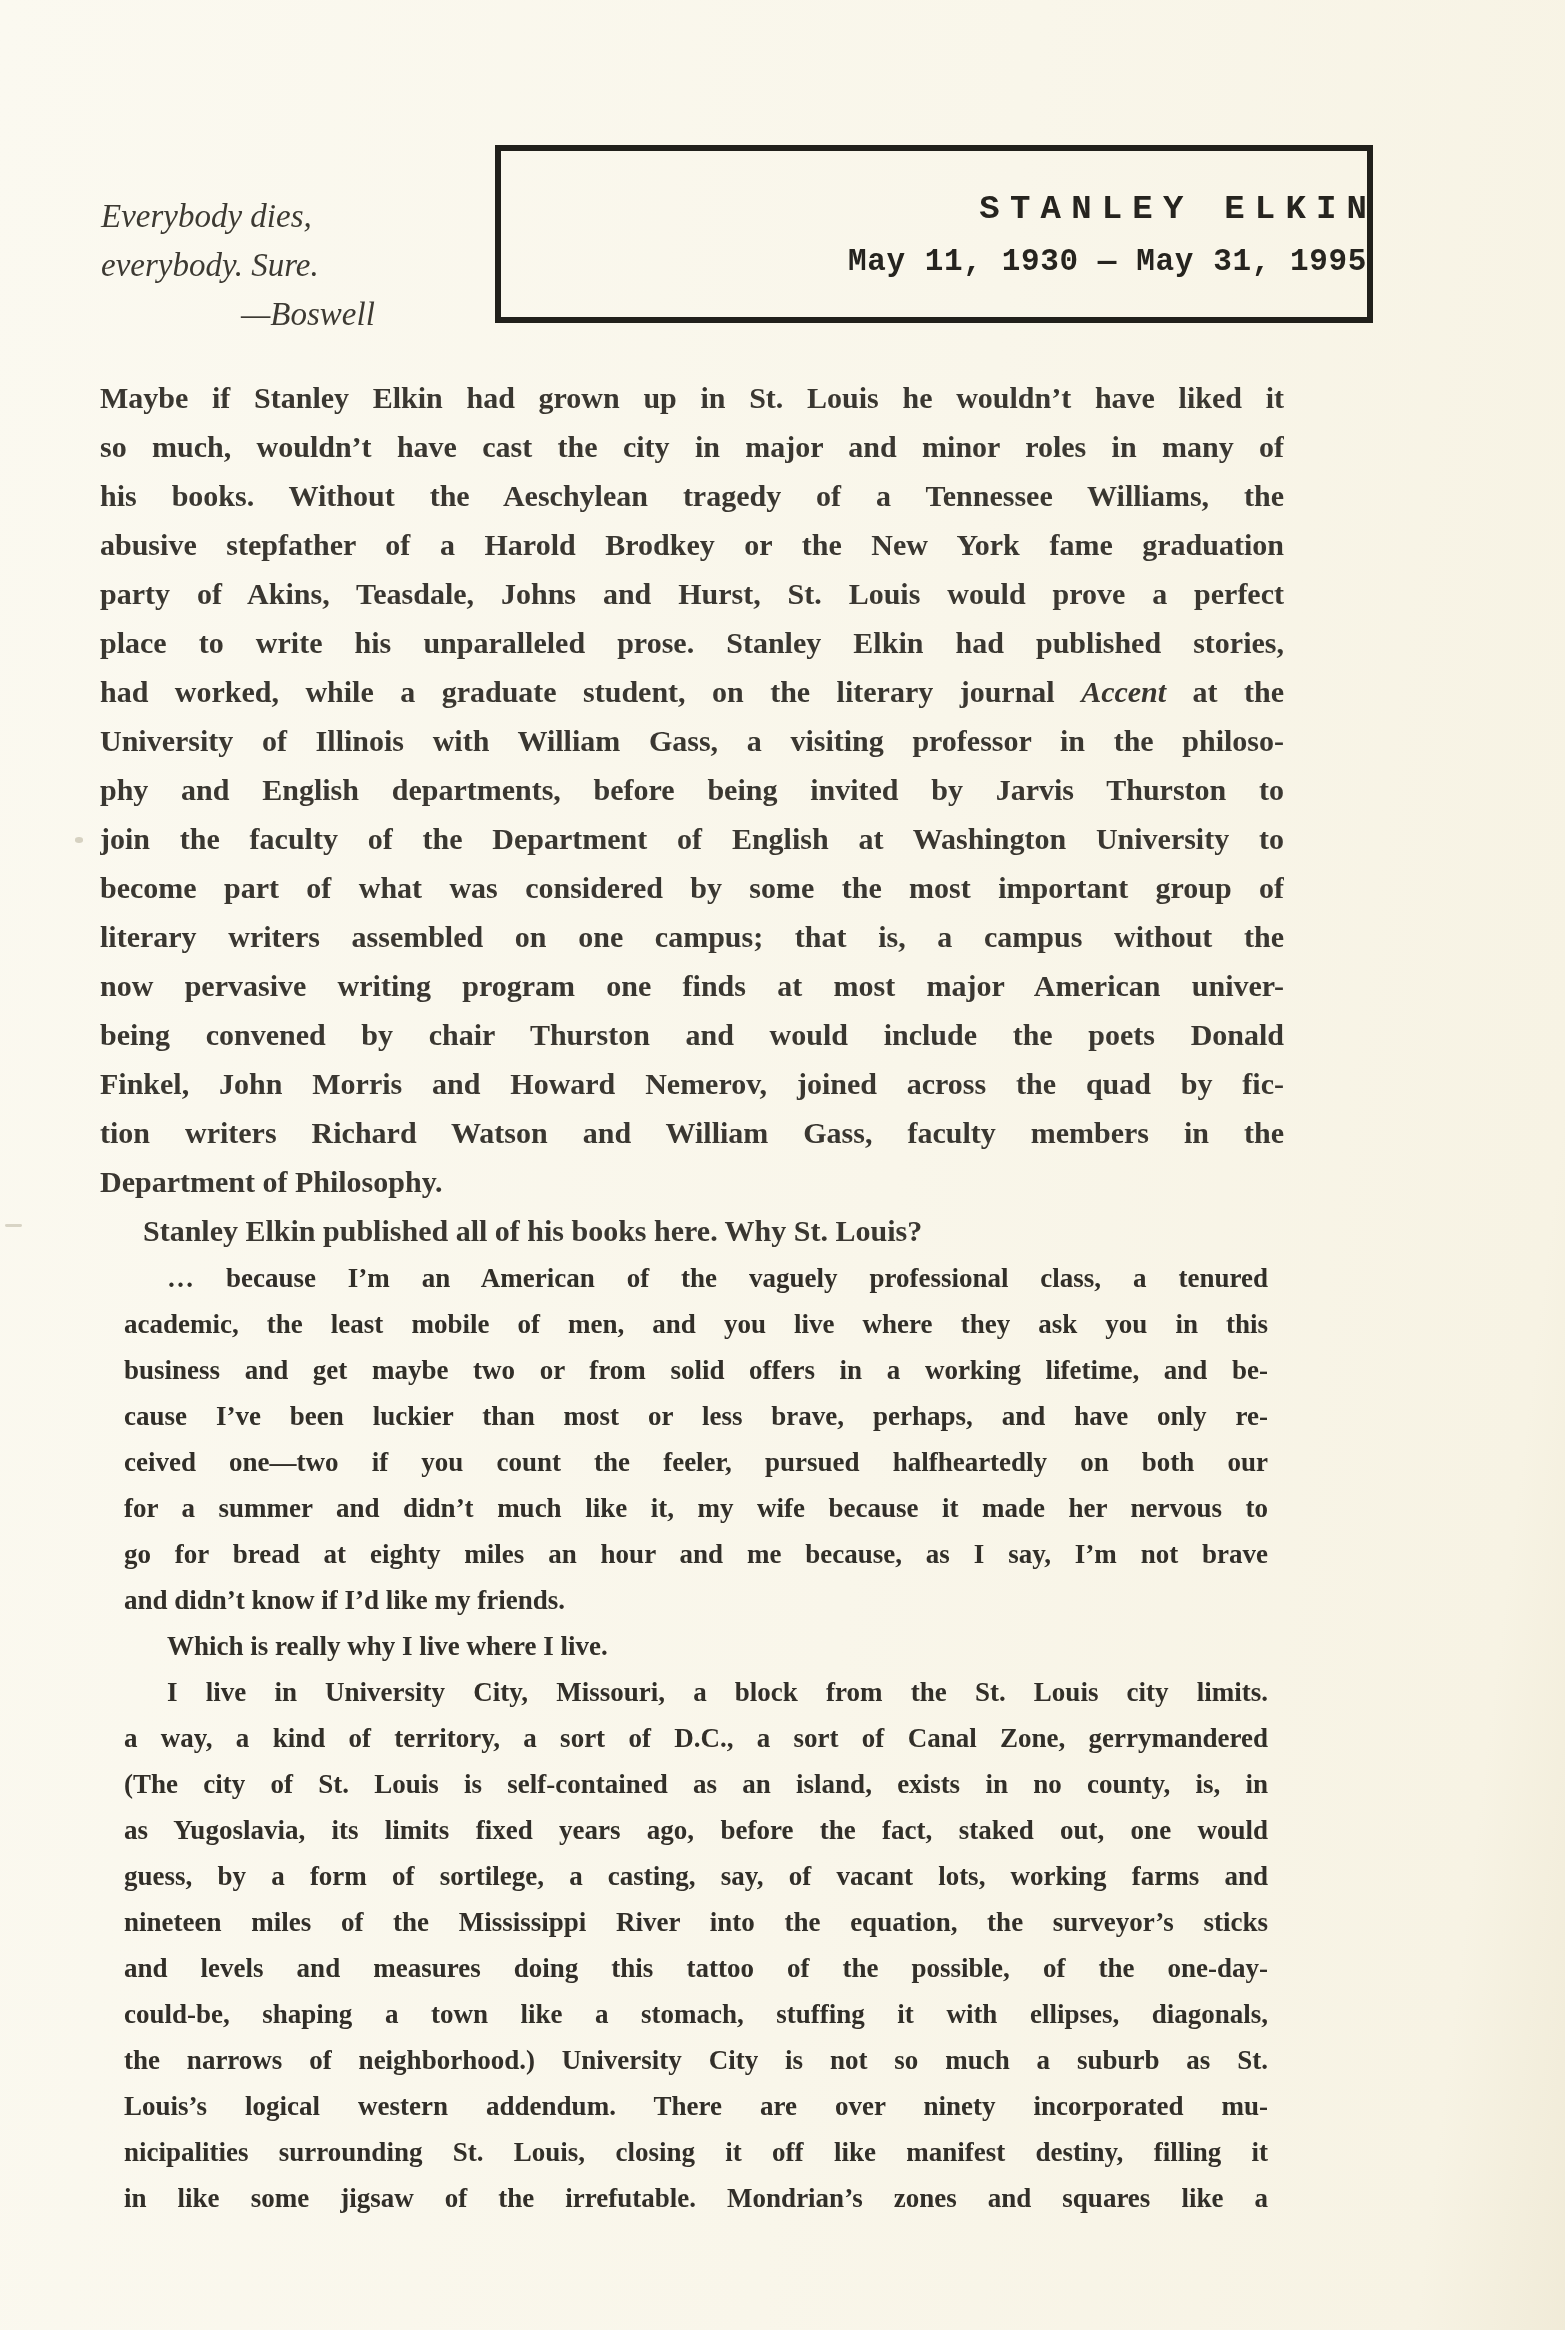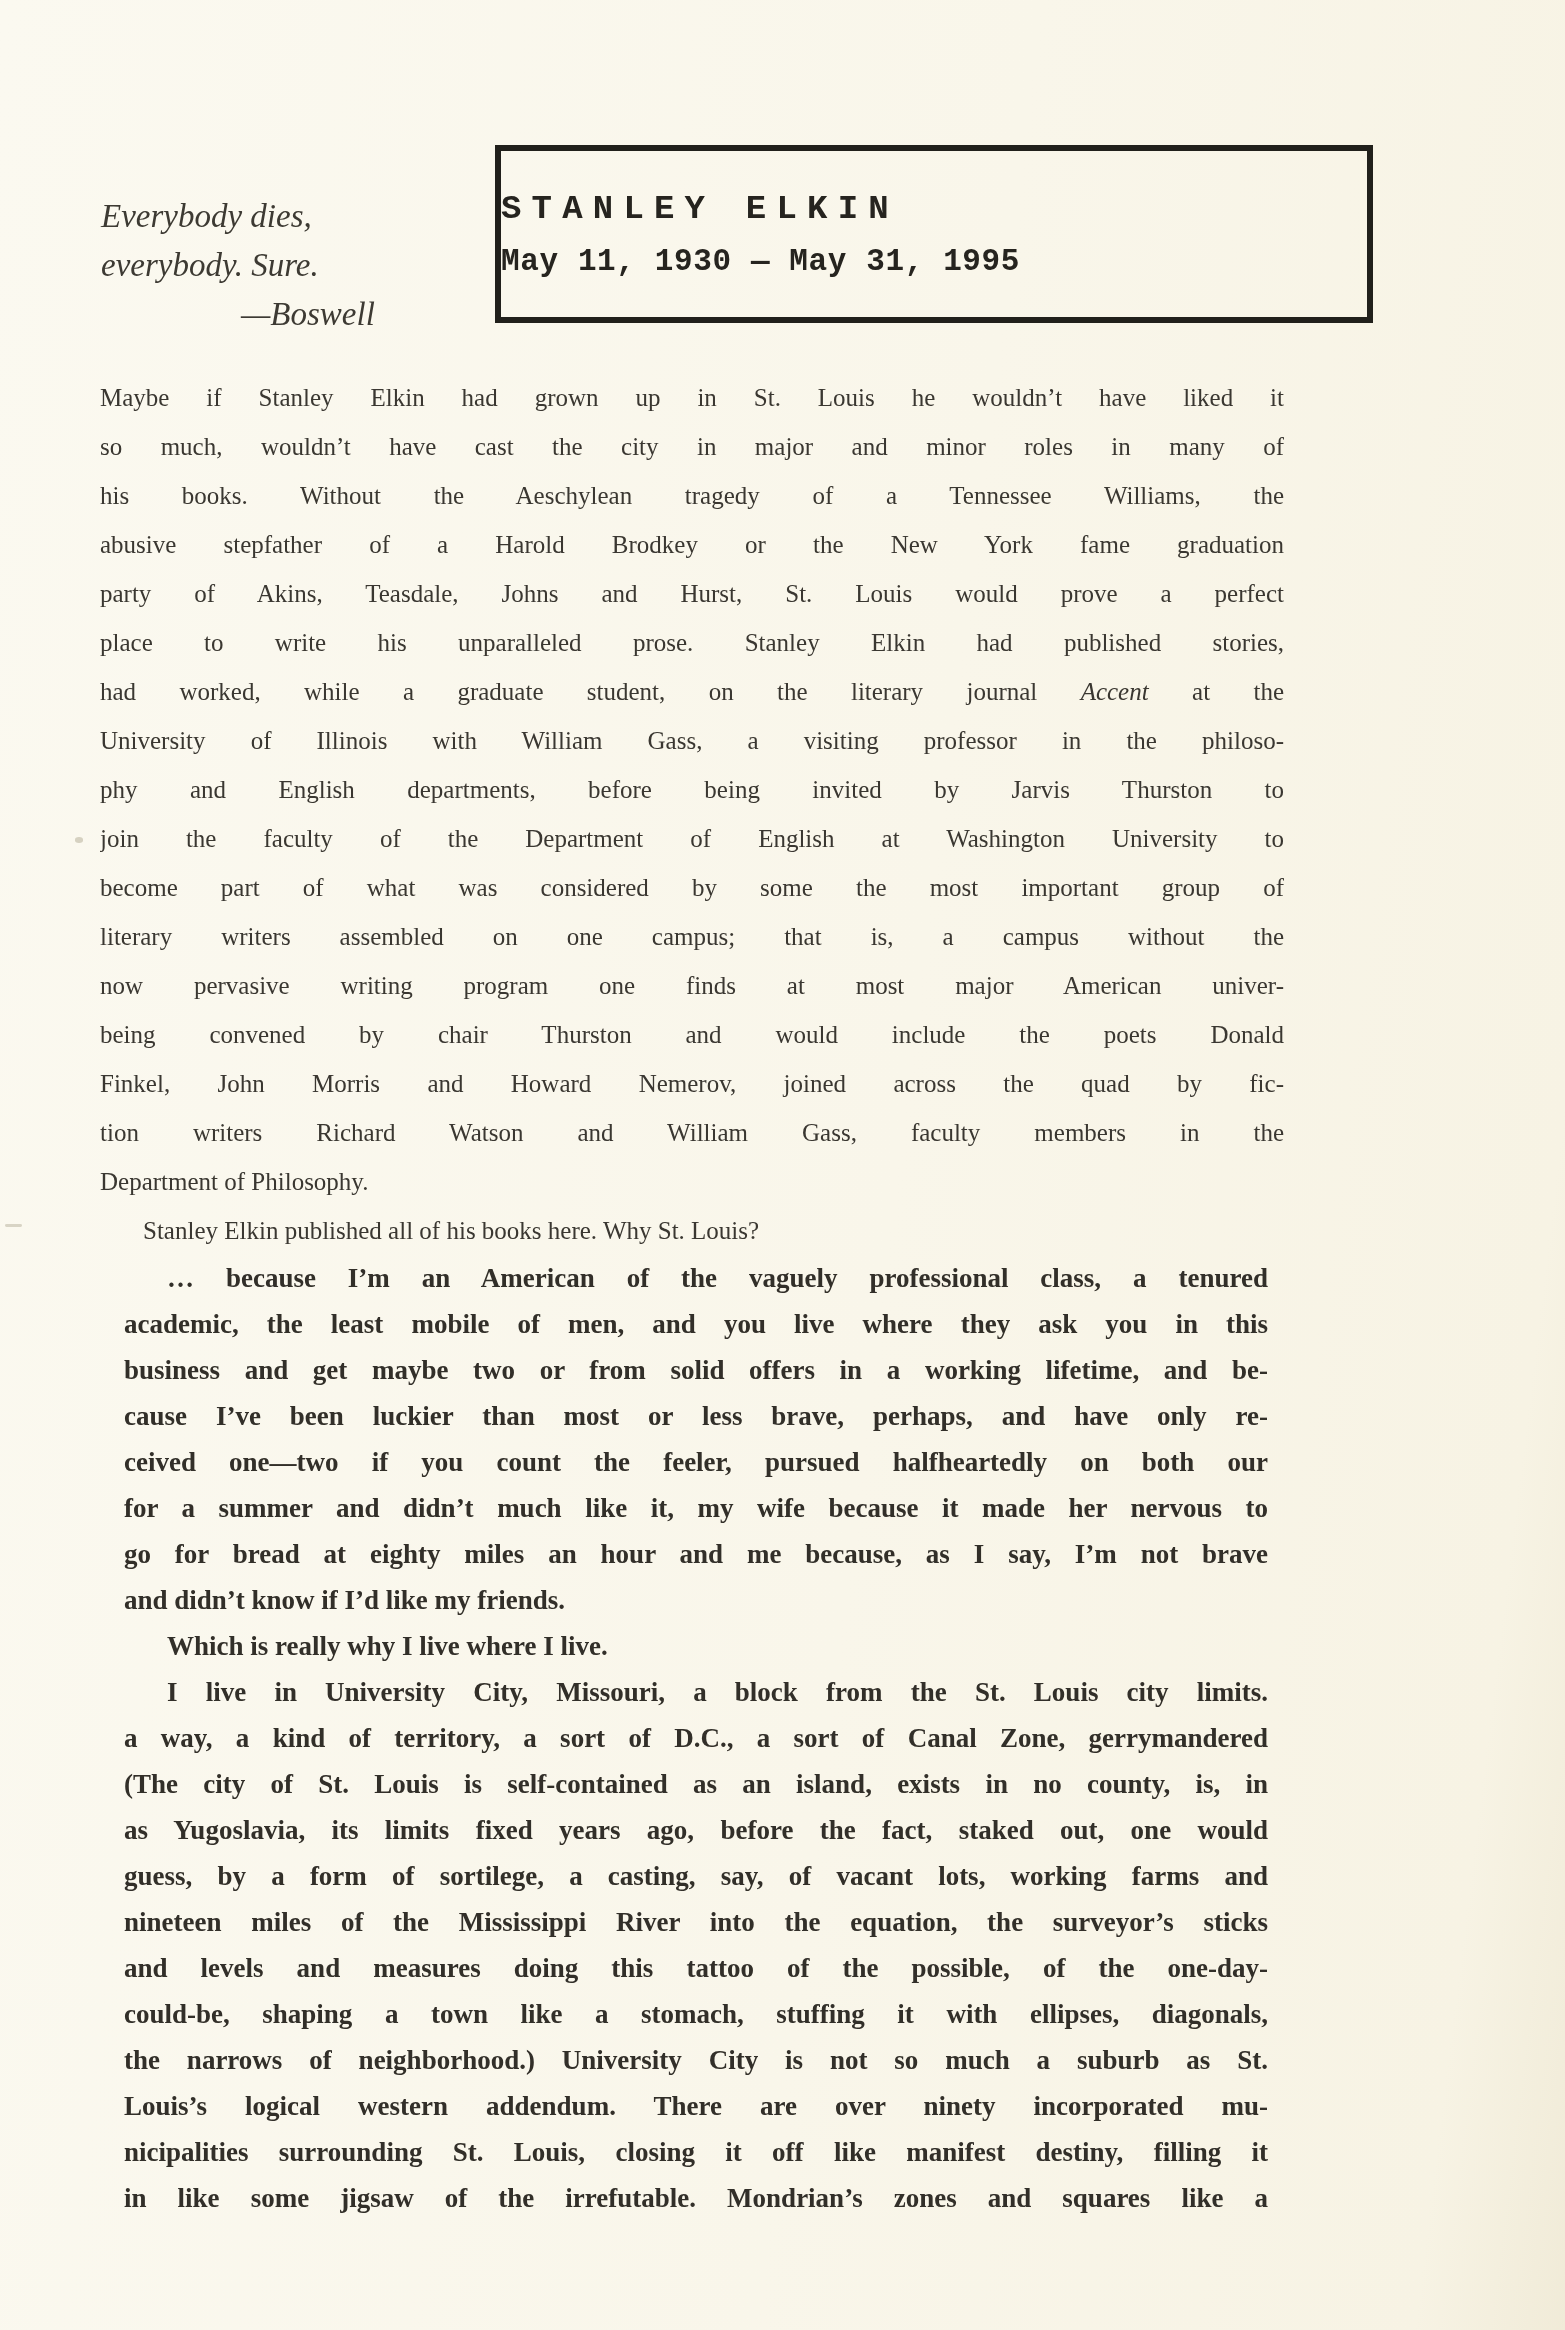--- a/index.html
+++ b/index.html
@@ -16,34 +16,34 @@
   .epigraph {
     position:absolute; left:101px; top:192px; width:438px;
     font-style:italic; font-size:33px; line-height:49px; color:#3d3a33;
   }
   .epigraph .attribution { padding-left:140px; }
 
   
   .memorial-box {
     position:absolute; left:495px; top:145px; width:878px; height:178px;
     border:6px solid #21201b; box-sizing:border-box;
-    display:flex; flex-direction:column; align-items:flex-start; justify-content:center;
+    display:flex; flex-direction:column; align-items:flex-end; justify-content:center;
     row-gap:16px;
     font-family:"Liberation Mono", monospace; font-weight:bold; color:#26241f;
     background:transparent;
   }
   .memorial-title { font-size:34px; letter-spacing:0.30em; margin-right:-0.30em; white-space:nowrap; }
   .memorial-dates { font-size:31px; letter-spacing:0.02em; white-space:nowrap; }
 
   
   .body-col { position:absolute; left:100px; top:373px; width:1184px; }
   .line {
-    font-size:25px; line-height:49px; height:49px;
+    font-size:30px; line-height:49px; height:49px;
     text-align:justify; text-align-last:justify;
-    overflow:hidden; color:#3a3731;
+    overflow:hidden; color:#3a3731;font-weight:bold;
   }
   .line.para-end { text-align-last:left; }
   .line .indent { display:inline-block; width:43px; }
   .line em { font-style:italic; }
 
   .quote-block { margin-left:24px; width:1144px; }
   .quote-block .line {
     font-size:27px; line-height:46px; height:46px;
     font-weight:bold; color:#322f29;
   }

